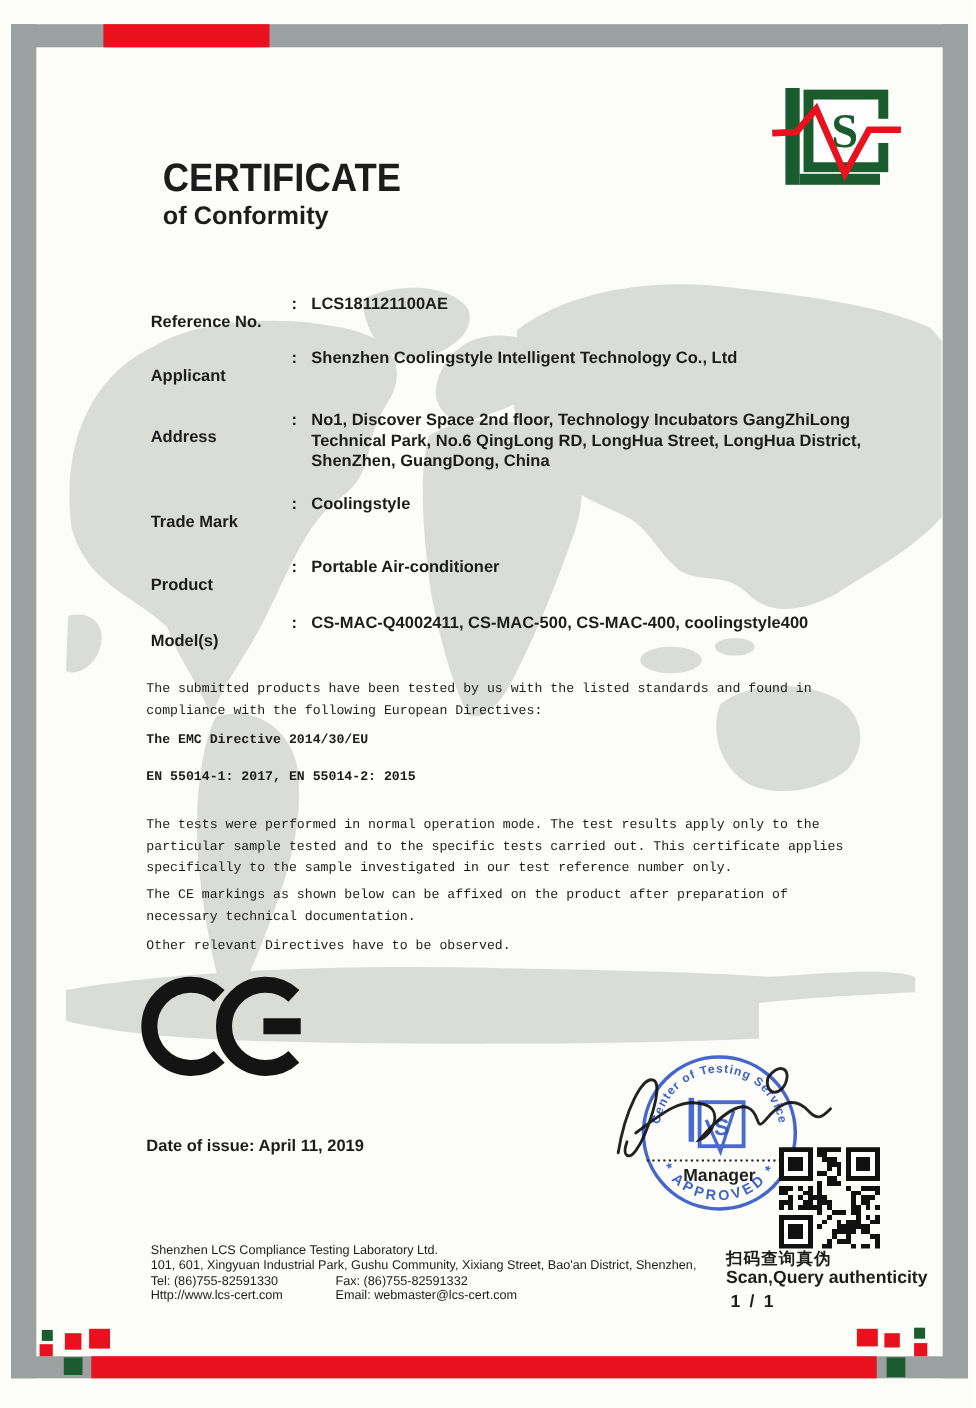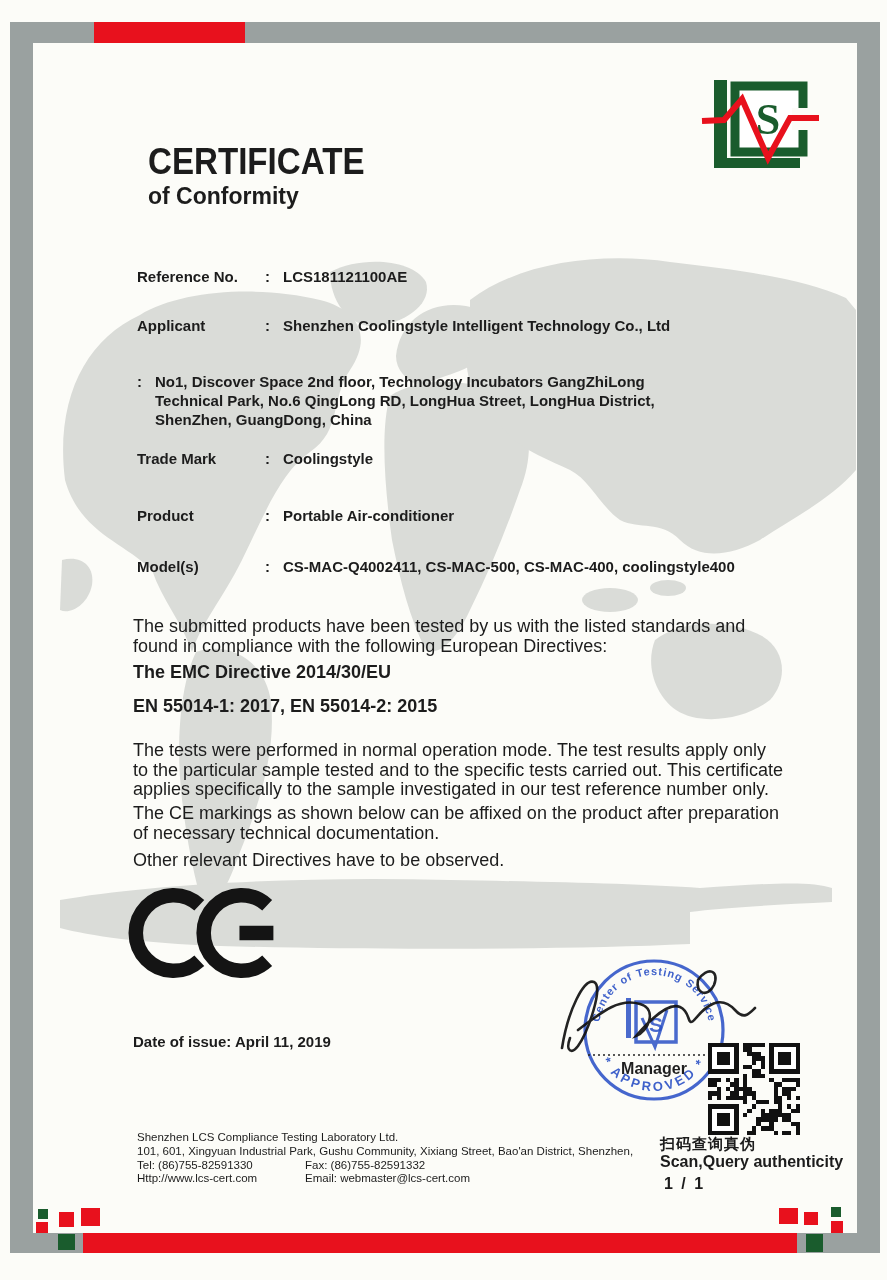--- a/index.html
+++ b/index.html
@@ -11,24 +11,24 @@
   .abs{position:absolute;}
   
   .band{background:#9aa1a0;}
   .band-red{background:#e8111d;}
   .sq-red{background:#e8111d;}
   .sq-green{background:#1a5c2d;}
   
   .title{font-size:36px;font-weight:bold;letter-spacing:0px;transform:scaleX(.92);transform-origin:left;}
   .subtitle{font-size:23px;font-weight:bold;}
   .field-row{display:flex;font-size:15px;font-weight:bold;line-height:19px;}
-  .f-label{width:128px;flex:none;}
+  .f-label{width:128px;flex:none;margin-top:16px;}
   .f-colon{width:18px;flex:none;text-align:left;}
   .f-value{width:502px;}
-  .para{font-size:18px;line-height:19.5px;width:652px;}
+  .para{font-size:12px;line-height:19.5px;width:652px;font-family:Liberation Mono, monospace;}
   .para.b{font-weight:bold;}
   .date-line{font-size:15px;font-weight:bold;}
   .footer{font-size:11.5px;line-height:13.8px;}
   .footer-cols{display:flex;}
   .footer-cols .c1{width:168px;flex:none;}
   .qr-caption{width:190px;text-align:left;font-weight:bold;}
   .qr-cn{font-size:15px;letter-spacing:1px;}
   .qr-en{font-size:16px;}
   .page-num{font-size:16px;font-weight:bold;letter-spacing:2px;}
   svg text{font-family:"Liberation Sans","DejaVu Sans",sans-serif;}
@@ -90,20 +90,21 @@
     <span class="f-label">Reference No.</span>
     <span class="f-colon">:</span>
     <span class="f-value">LCS181121100AE</span>
   </div>
   <div class="abs field-row" style="left:137px;top:316px;z-index:5">
     <span class="f-label">Applicant</span>
     <span class="f-colon">:</span>
     <span class="f-value">Shenzhen Coolingstyle Intelligent Technology Co., Ltd</span>
   </div>
   <div class="abs field-row" style="left:137px;top:372px;z-index:5">
+    <span class="f-label">Address</span>
     <span class="f-colon">:</span>
     <span class="f-value">No1, Discover Space 2nd floor, Technology Incubators GangZhiLong Technical Park, No.6 QingLong RD, LongHua Street, LongHua District, ShenZhen, GuangDong, China</span>
   </div>
   <div class="abs field-row" style="left:137px;top:449px;z-index:5">
     <span class="f-label">Trade Mark</span>
     <span class="f-colon">:</span>
     <span class="f-value">Coolingstyle</span>
   </div>
   <div class="abs field-row" style="left:137px;top:506px;z-index:5">
     <span class="f-label">Product</span>

